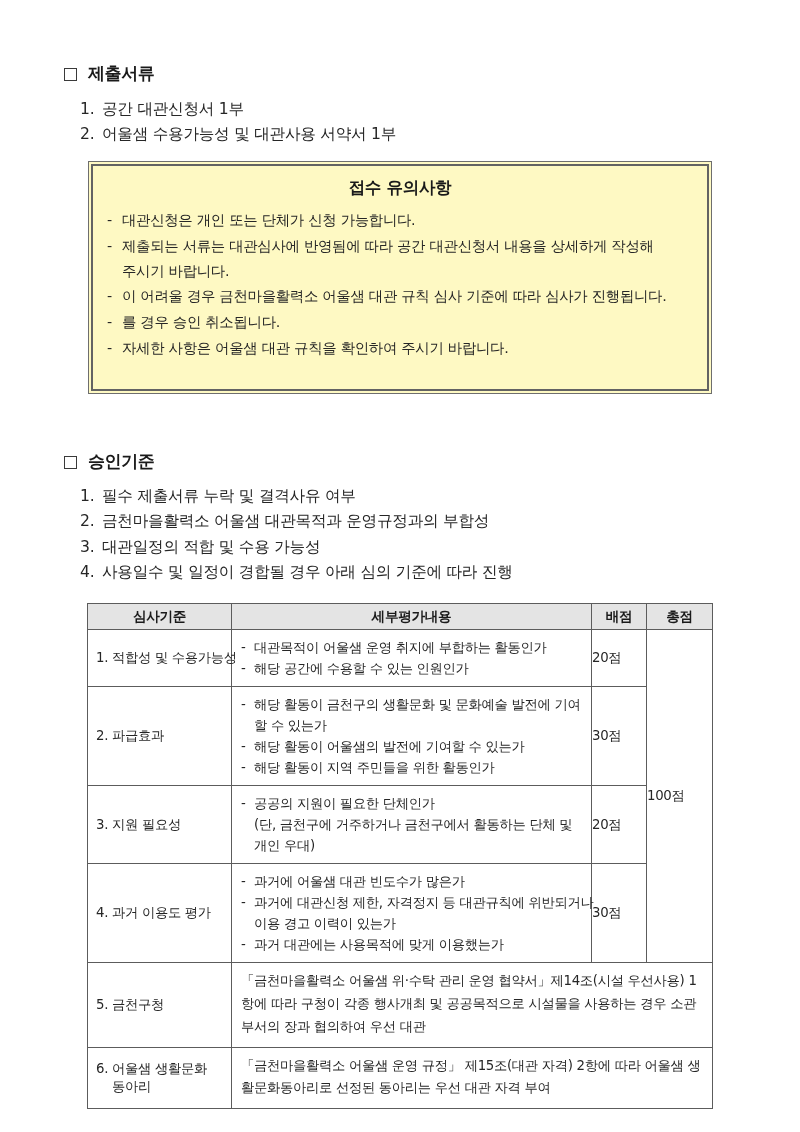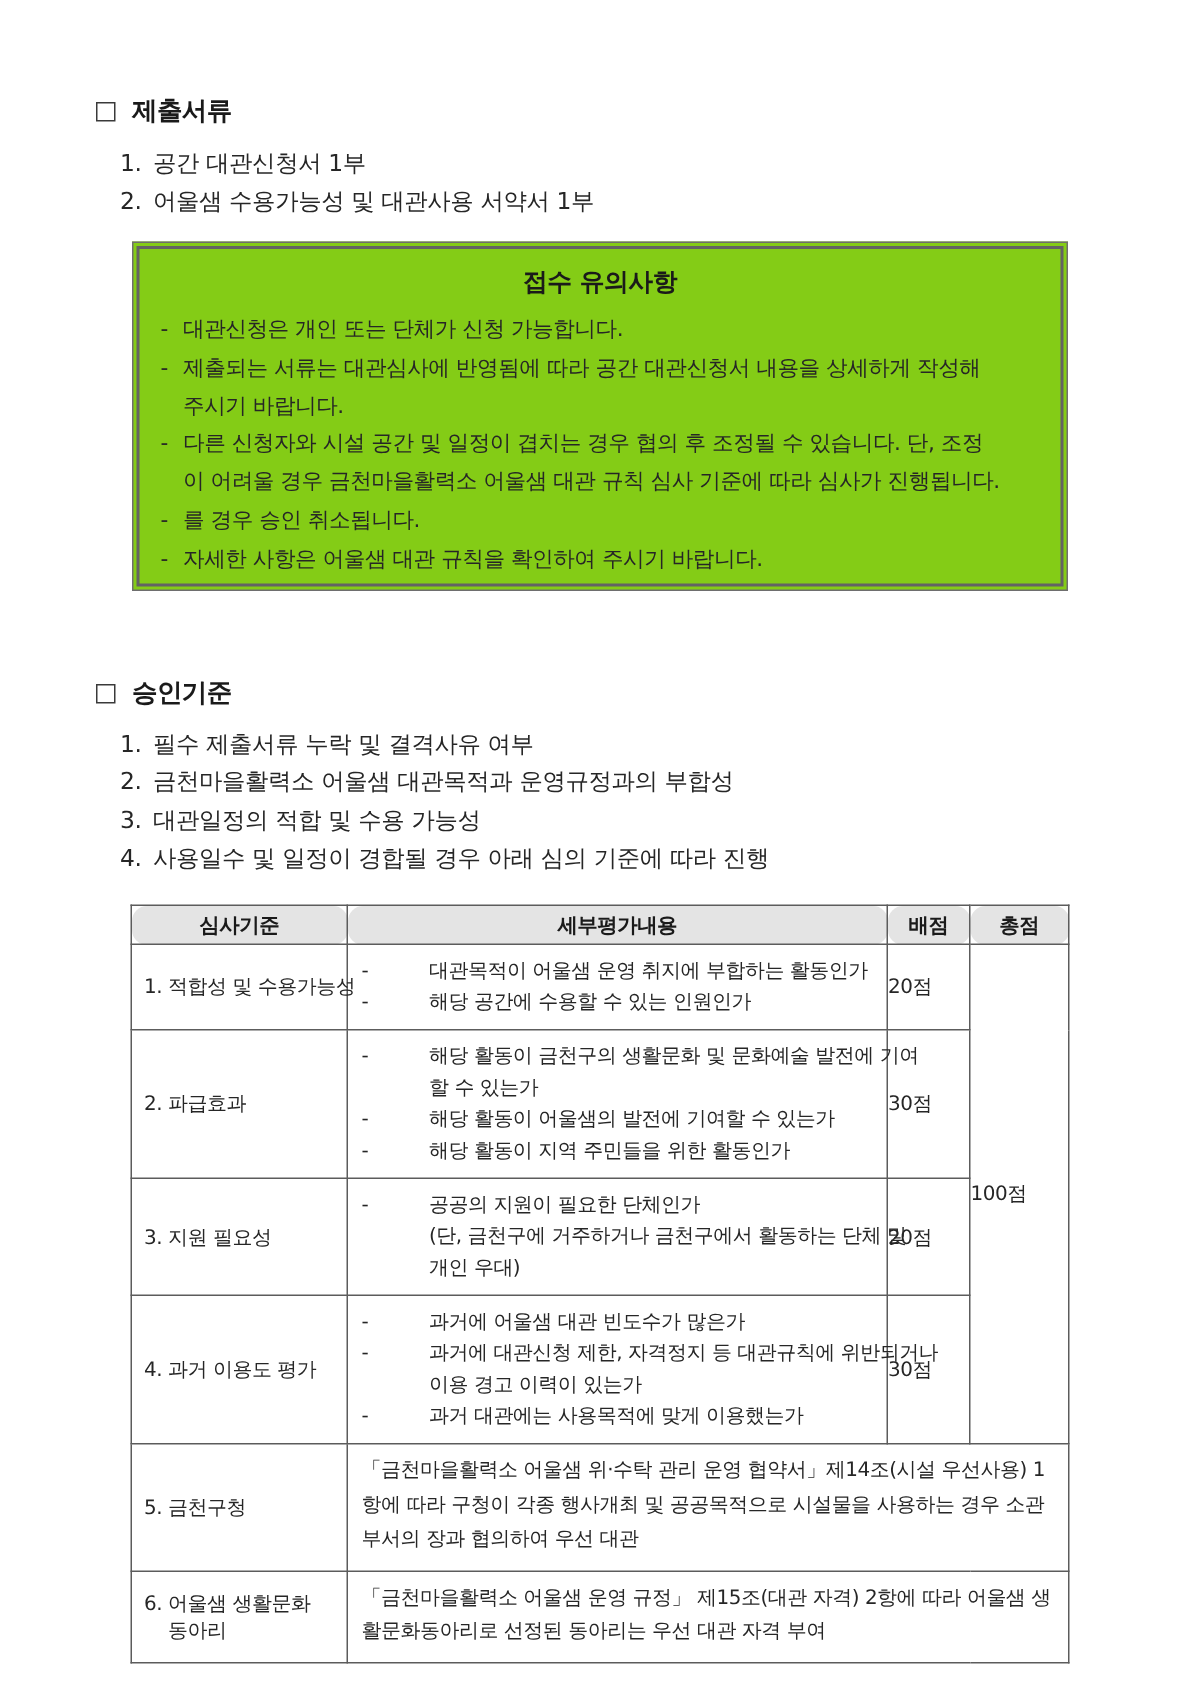--- a/index.html
+++ b/index.html
@@ -64,21 +64,21 @@
     flex: 0 0 auto;
     width: 22px;
     text-align: left;
   }
 
   
   .notice-box {
     position: absolute;
     box-sizing: border-box;
     border: 1px solid #6e6e6e;
-    background: #84cc16;
+    background: #fef9c3;
     padding: 2px;
   }
   .notice-inner {
     border: 2px solid #636363;
     box-sizing: border-box;
     width: 100%;
     height: 100%;
     padding: 8px 14px 10px 14px;
   }
   .notice-title {
@@ -134,21 +134,20 @@
     padding: 0;
     vertical-align: middle;
   }
   .eval-table thead th {
     background: #e4e4e4;
     font-weight: bold;
     text-align: center;
     height: 25px;
     font-size: 13.6px;
     color: #1a1a1a;
-    border-radius: 10px;
   }
   td.crit {
     padding: 6px 6px 6px 8px;
     white-space: nowrap;
   }
   td.crit .sub {
     display: block;
     padding-left: 16px;
   }
   td.detail {
@@ -157,21 +156,20 @@
   }
   td.detail .dl {
     display: flex;
   }
   td.detail .dl .dash {
     flex: 0 0 auto;
     width: 13px;
   }
   td.detail .dl .txt {
     flex: 1 1 auto;
-    margin-left: 32px;
   }
   td.detail .dl .txt .ln {
     display: block;
     white-space: nowrap;
   }
   td.detail .dl .txt .ln.just {
     display: flex;
     justify-content: space-between;
   }
   td.score,
@@ -221,21 +219,20 @@
           <span class="dash">-</span>
           <span class="txt">
             <span class="ln just">제출되는 서류는 대관심사에 반영됨에 따라 공간 대관신청서 내용을 상세하게 작성해</span>
             <span class="ln">주시기 바랍니다.</span>
           </span>
         </li>
 
         <li>
           <span class="dash">-</span>
           <span class="txt">
-            <span class="ln just">다른 신청자와 시설 공간 및 일정이 겹치는 경우 협의 후 조정될 수 있습니다. 단, 조정</span>
             <span class="ln just">이 어려울 경우 금천마을활력소 어울샘 대관 규칙 심사 기준에 따라 심사가 진행됩니다.</span>
           </span>
         </li>
 
         <li>
           <span class="dash">-</span>
           <span class="txt">
             <span class="ln">를 경우 승인 취소됩니다.</span>
           </span>
         </li>

